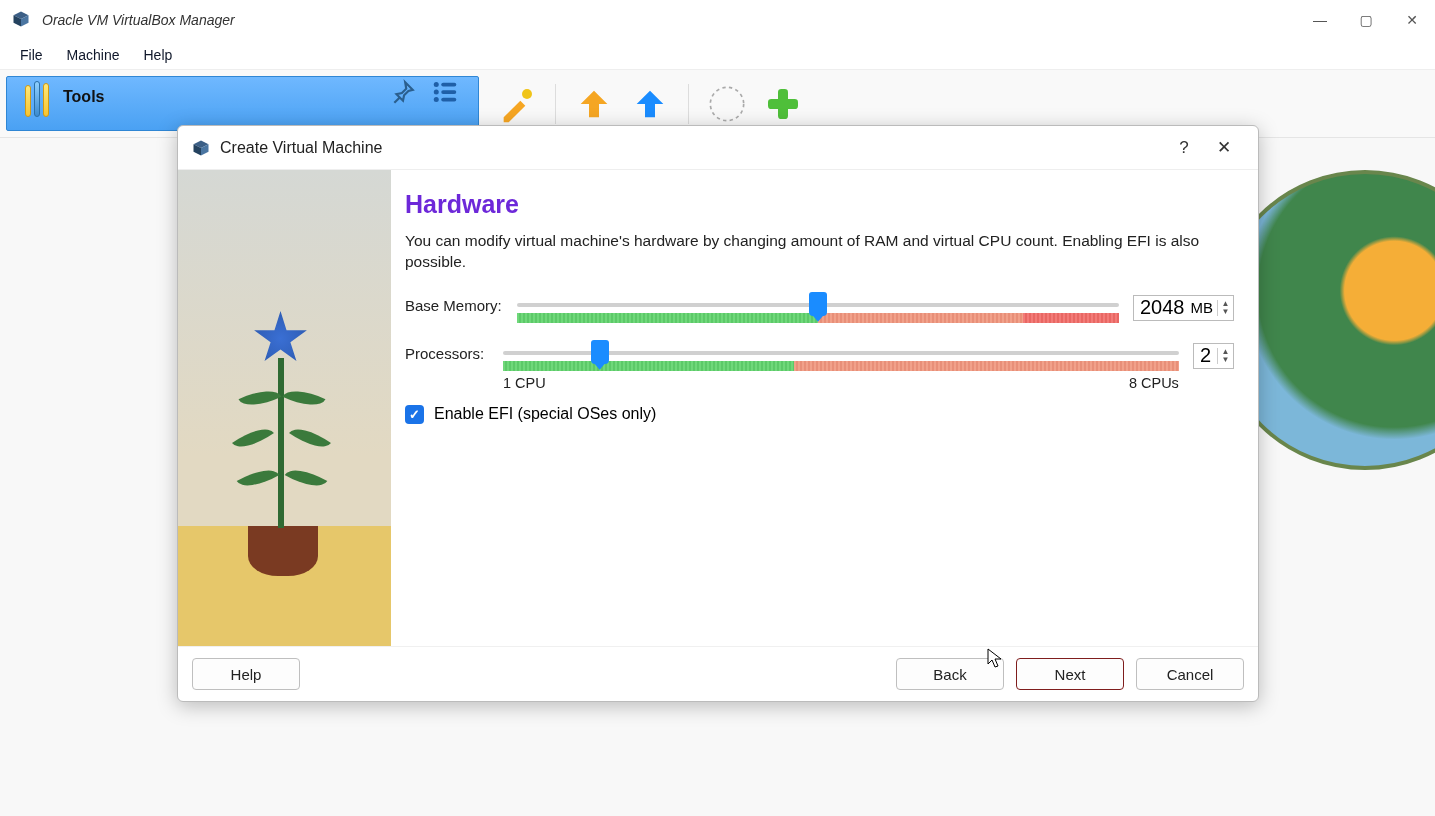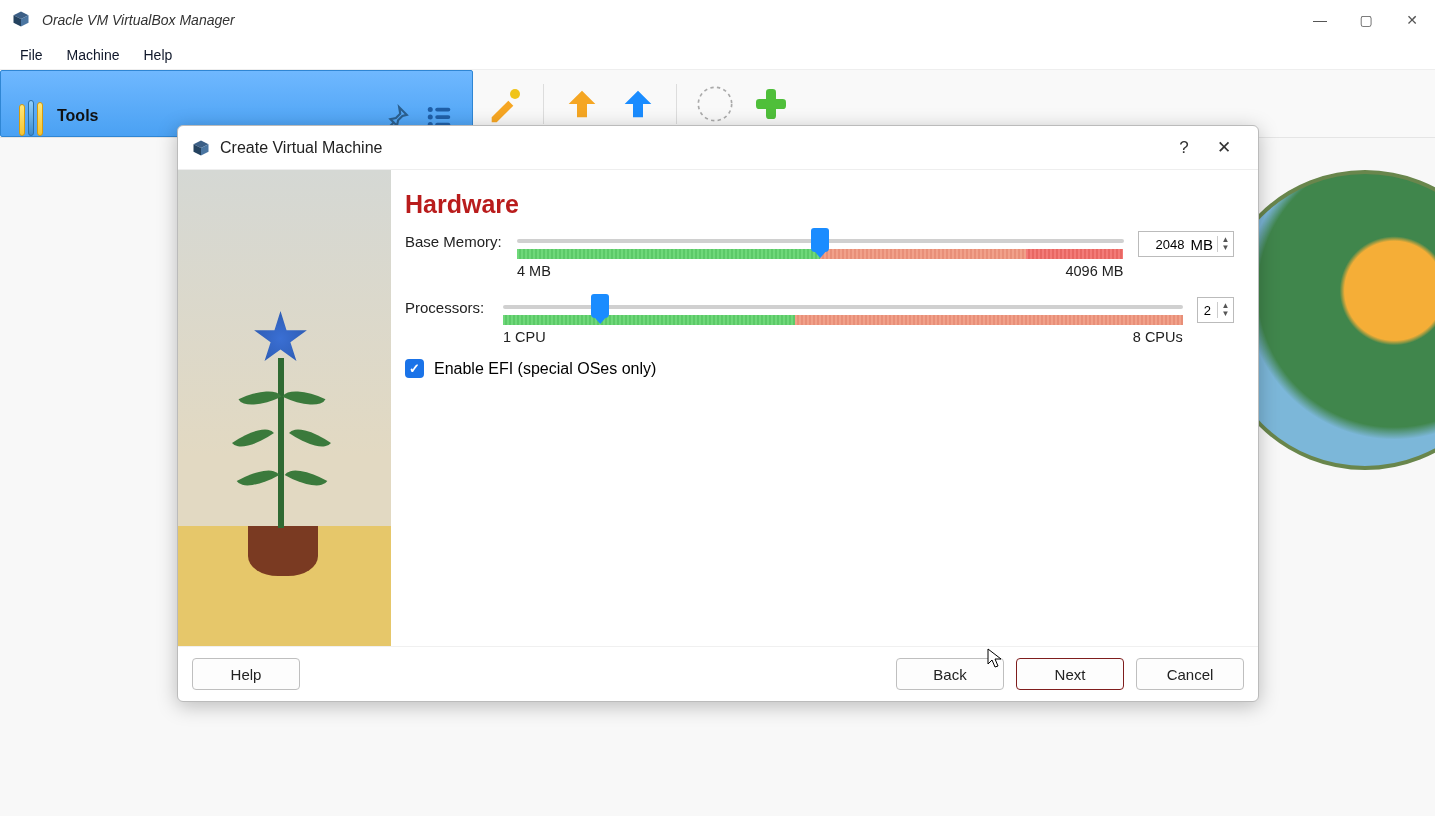--- a/index.html
+++ b/index.html
@@ -11,21 +11,21 @@
 .main-titlebar .title { font-size: 14px; color: #333; font-style: italic; }
 .win-controls { position: absolute; right: 0; top: 0; display: flex; height: 40px; }
 .win-controls .wc { width: 46px; display: flex; align-items: center; justify-content: center; color: #555; font-size: 14px; }
 
 
 .menubar { height: 30px; display: flex; align-items: center; padding: 0 8px; background: #fff; border-bottom: 1px solid #eee; }
 .menubar .mi { padding: 4px 12px; font-size: 14px; color: #0f172a; }
 
 
 .toolbar-row { height: 68px; display: flex; align-items: stretch; background: #f9f9f9; border-bottom: 1px solid #e5e5e5; }
-.tools-btn { width: 473px; display: flex; align-items: flex-end; justify-content: space-between; padding: 0 18px; background: linear-gradient(#6fb8ff,#4aa1f3); border: 1px solid #2f86d4; border-radius: 2px; margin: 0; gap: 34px; }
+.tools-btn { width: 473px; display: flex; align-items: flex-start; justify-content: space-between; padding: 0 18px; background: linear-gradient(#6fb8ff,#4aa1f3); border: 1px solid #2f86d4; border-radius: 2px; margin: 6px; gap: 34px; }
 .tools-btn .left { display: flex; align-items: center; gap: 14px; }
 .tools-btn .icon-bars { display: flex; gap: 3px; align-items: flex-end; height: 40px; }
 .tools-btn .bar { width: 6px; border-radius: 3px; background: linear-gradient(#ffe87a,#f6c431); border:1px solid #d49a0f;}
 .tools-btn .bar.b1{height:32px;}
 .tools-btn .bar.b2{height:36px;background:linear-gradient(#8fd0ff,#3b8bd0);border:1px solid #2a6fa7;}
 .tools-btn .bar.b3{height:34px;}
 .tools-btn .label { font-weight: 600; font-size: 16px; color: #111; }
 .tools-btn .right { display:flex; align-items:center; gap:14px; }
 .toolbar-icons { display:flex; align-items:center; padding: 0 10px; gap: 12px; }
 .toolbar-icons .ti { width: 44px; height: 44px; display:flex; align-items:center; justify-content:center; }
@@ -45,39 +45,39 @@
 .dialog-body { flex:1; display:flex; }
 .wizard-image { width: 213px; background: #e8d9b8; position:relative; overflow:hidden; }
 .wizard-image .sky { position:absolute; inset:0; background: linear-gradient(#d5d8d4,#e2d9c2 60%); }
 .wizard-image .ground { position:absolute; left:0; right:0; bottom:0; height:120px; background:#e6c76a; }
 .wizard-image .pot { position:absolute; bottom:70px; left:70px; width:70px; height:50px; background:#7a3a22; border-radius: 0 0 30px 30px / 0 0 20px 20px; }
 .wizard-image .stem { position:absolute; bottom:118px; left:100px; width:6px; height:170px; background:#2f6a33; }
 .wizard-image .flower { position:absolute; bottom:280px; left:75px; width:55px; height:55px; background: radial-gradient(#3a6fd4,#2a56a8); border-radius:50%; box-shadow: 0 0 0 10px #3a6fd4; clip-path: polygon(50% 0%, 61% 35%, 98% 35%, 68% 57%, 79% 91%, 50% 70%, 21% 91%, 32% 57%, 2% 35%, 39% 35%);}
 .wizard-image .leaf { position:absolute; width:40px; height:16px; background:#3b7a3c; border-radius: 0 100% 0 100%; }
 
 .wizard-content { flex:1; padding: 20px 24px 10px 14px; }
-.wizard-content h1 { font-size: 25px; font-weight: 700; color:#b91c1c; margin-bottom: 12px; }
+.wizard-content h1 { font-size: 25px; font-weight: 700; color:#6d28d9; margin-bottom: 12px; }
 .wizard-content .desc { font-size: 15.5px; color:#222; line-height:1.35; margin-bottom: 22px; }
 
 .field-row { display:flex; align-items:flex-start; gap: 14px; margin-bottom: 6px; }
 .field-label { width: 98px; font-size:15px; color:#222; padding-top:2px; white-space:nowrap; }
 .slider-block { flex:1; }
 .slider-track-wrap { height: 30px; position:relative; }
 .slider-track { position:absolute; left:0; right:0; top:8px; height:4px; background:#d0d0d0; border-radius:2px; }
 .slider-color { position:absolute; top:18px; height:10px; display:flex; width:100%;}
 .slider-color .seg { height:10px; }
 .slider-color .green { background: repeating-linear-gradient(90deg,#6fd87a,#6fd87a 2px,#5cc968 2px,#5cc968 4px); }
 .slider-color .orange { background: repeating-linear-gradient(90deg,#f1a18a,#f1a18a 2px,#e88f78 2px,#e88f78 4px); }
 .slider-color .red { background: repeating-linear-gradient(90deg,#f37b78,#f37b78 2px,#e86763 2px,#e86763 4px); }
 .slider-thumb { position:absolute; top:-3px; width:18px; height:24px; background:#1a8cff; border-radius:3px 3px 4px 4px; transform:translateX(-9px); }
 .slider-thumb:after { content:''; position:absolute; left:3px; right:3px; bottom:-6px; height:7px; background:#1a8cff; clip-path: polygon(0 0,100% 0,50% 100%); }
 .slider-labels { display:flex; justify-content:space-between; font-size:14.5px; color:#222; margin-top:2px; }
 
 .spin { display:flex; align-items:center; border:1px solid #bbb; height:26px; background:#fff; }
-.spin .val { padding: 0 6px; font-size:13px; min-width:52px; text-align:right; }
+.spin .val { padding: 0 6px; font-size:20px; min-width:52px; text-align:right; }
 .spin .unit { padding-right:4px; font-size:15px; }
 .spin .arrows { width:16px; border-left:1px solid #ccc; display:flex; flex-direction:column; }
 .spin .arrows span { flex:1; font-size:8px; line-height:1; text-align:center; color:#555; }
 
 .checkbox-row { display:flex; align-items:center; gap:10px; margin-top:14px; }
 .cb { width:19px; height:19px; border-radius:4px; background:#1a73e8; display:flex; align-items:center; justify-content:center; color:#fff; font-size:13px; font-weight:bold; }
 
 .dialog-footer { height: 55px; border-top:1px solid #f0f0f0; display:flex; align-items:center; padding: 0 14px; gap: 12px; }
 .dialog-footer .spacer { flex:1; }
 .btn { min-width:108px; height:32px; border:1px solid #bfbfbf; background:#fdfdfd; border-radius:4px; font-size:15px; color:#222; display:flex; align-items:center; justify-content:center; }
@@ -202,36 +202,33 @@
       <div class="leaf" style="bottom:160px;left:108px;transform:rotate(30deg) scaleX(-1)"></div>
       <div class="leaf" style="bottom:200px;left:55px;transform:rotate(-35deg)"></div>
       <div class="leaf" style="bottom:200px;left:112px;transform:rotate(35deg) scaleX(-1)"></div>
       <div class="leaf" style="bottom:240px;left:62px;transform:rotate(-25deg)"></div>
       <div class="leaf" style="bottom:240px;left:106px;transform:rotate(25deg) scaleX(-1)"></div>
       <div class="flower"></div>
     </div>
 
     <div class="wizard-content">
       <h1>Hardware</h1>
+      <p class="desc">You can modify virtual machine's hardware by changing amount of RAM and virtual CPU count. Enabling EFI is also possible.</p>
 
       <div class="field-row">
         <div class="field-label">Base Memory:</div>
         <div class="slider-block">
           <div class="slider-track-wrap">
             <div class="slider-track"></div>
             <div class="slider-color">
               <div class="seg green" style="width:50%"></div>
               <div class="seg orange" style="width:34%"></div>
               <div class="seg red" style="width:16%"></div>
             </div>
             <div class="slider-thumb" style="left:50%"></div>
-          </div>
-          <div class="slider-labels">
-            <span>4 MB</span>
-            <span>4096 MB</span>
           </div>
         </div>
         <div class="spin">
           <span class="val">2048</span>
           <span class="unit">MB</span>
           <span class="arrows">
               <span>▲</span>
               <span>▼</span>
             </span>
         </div>

